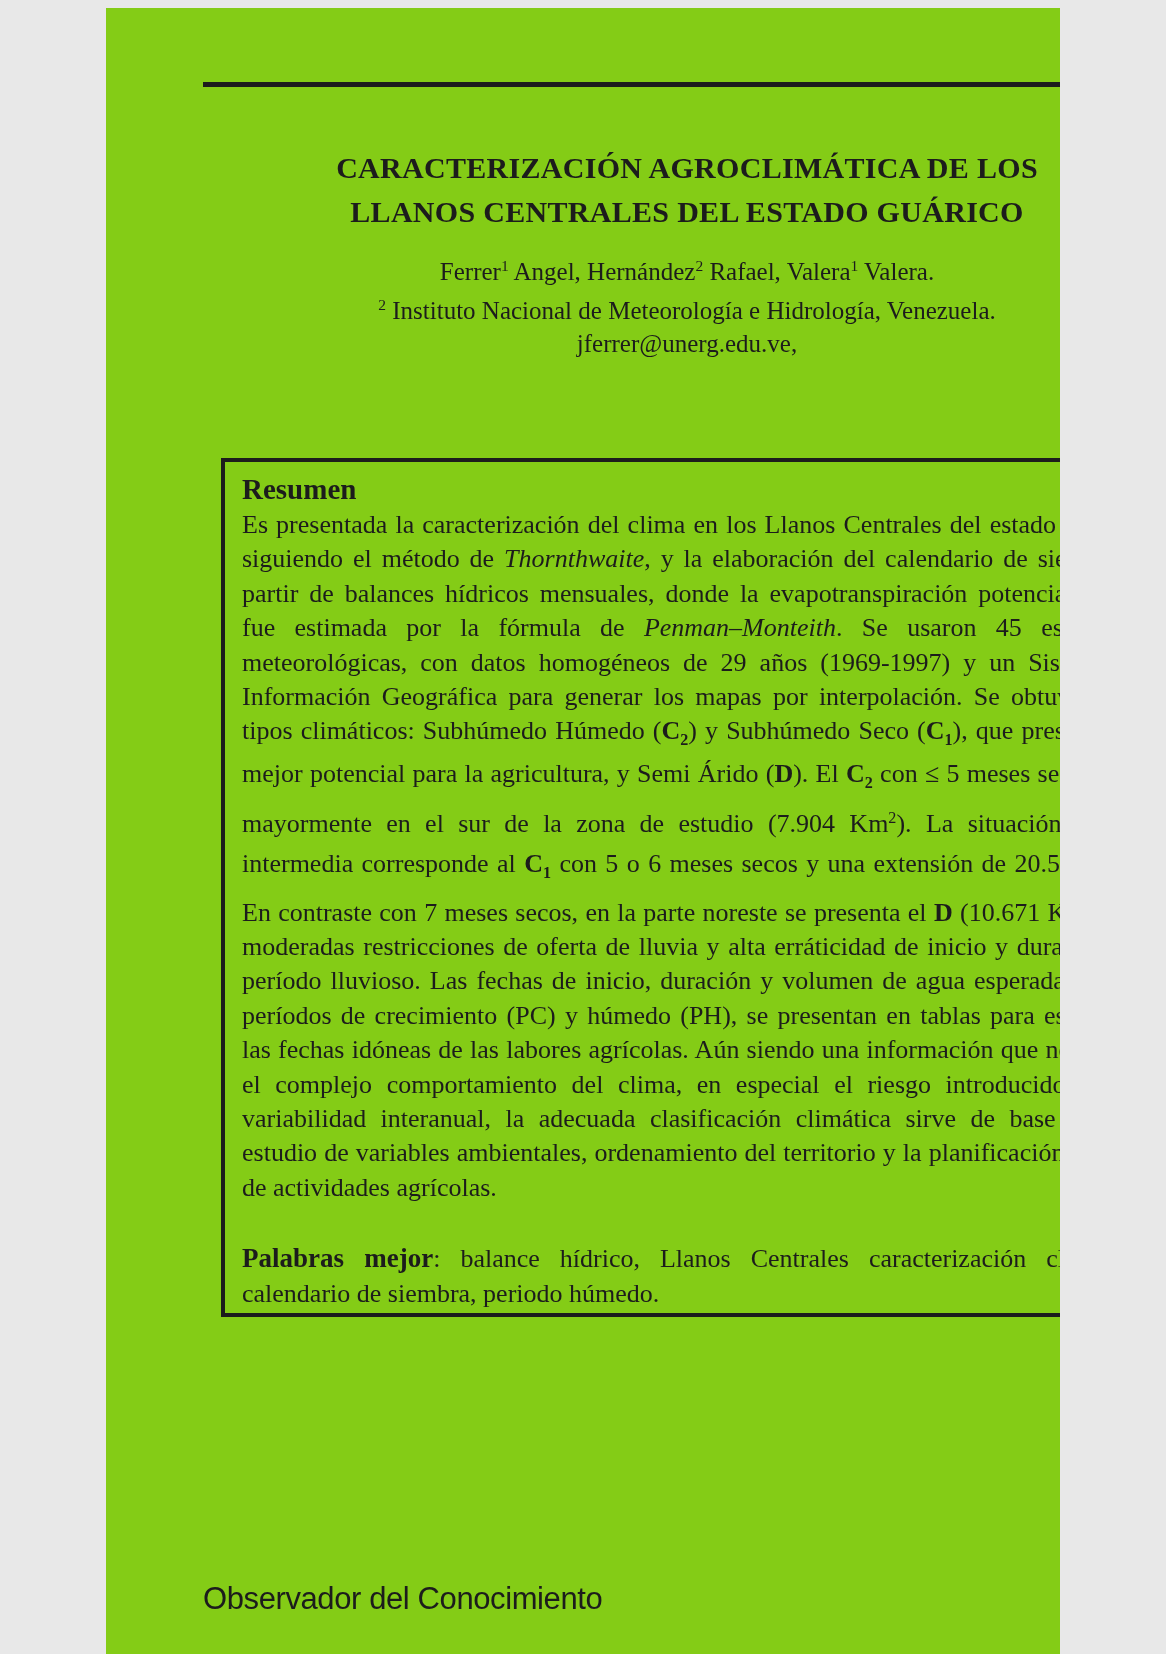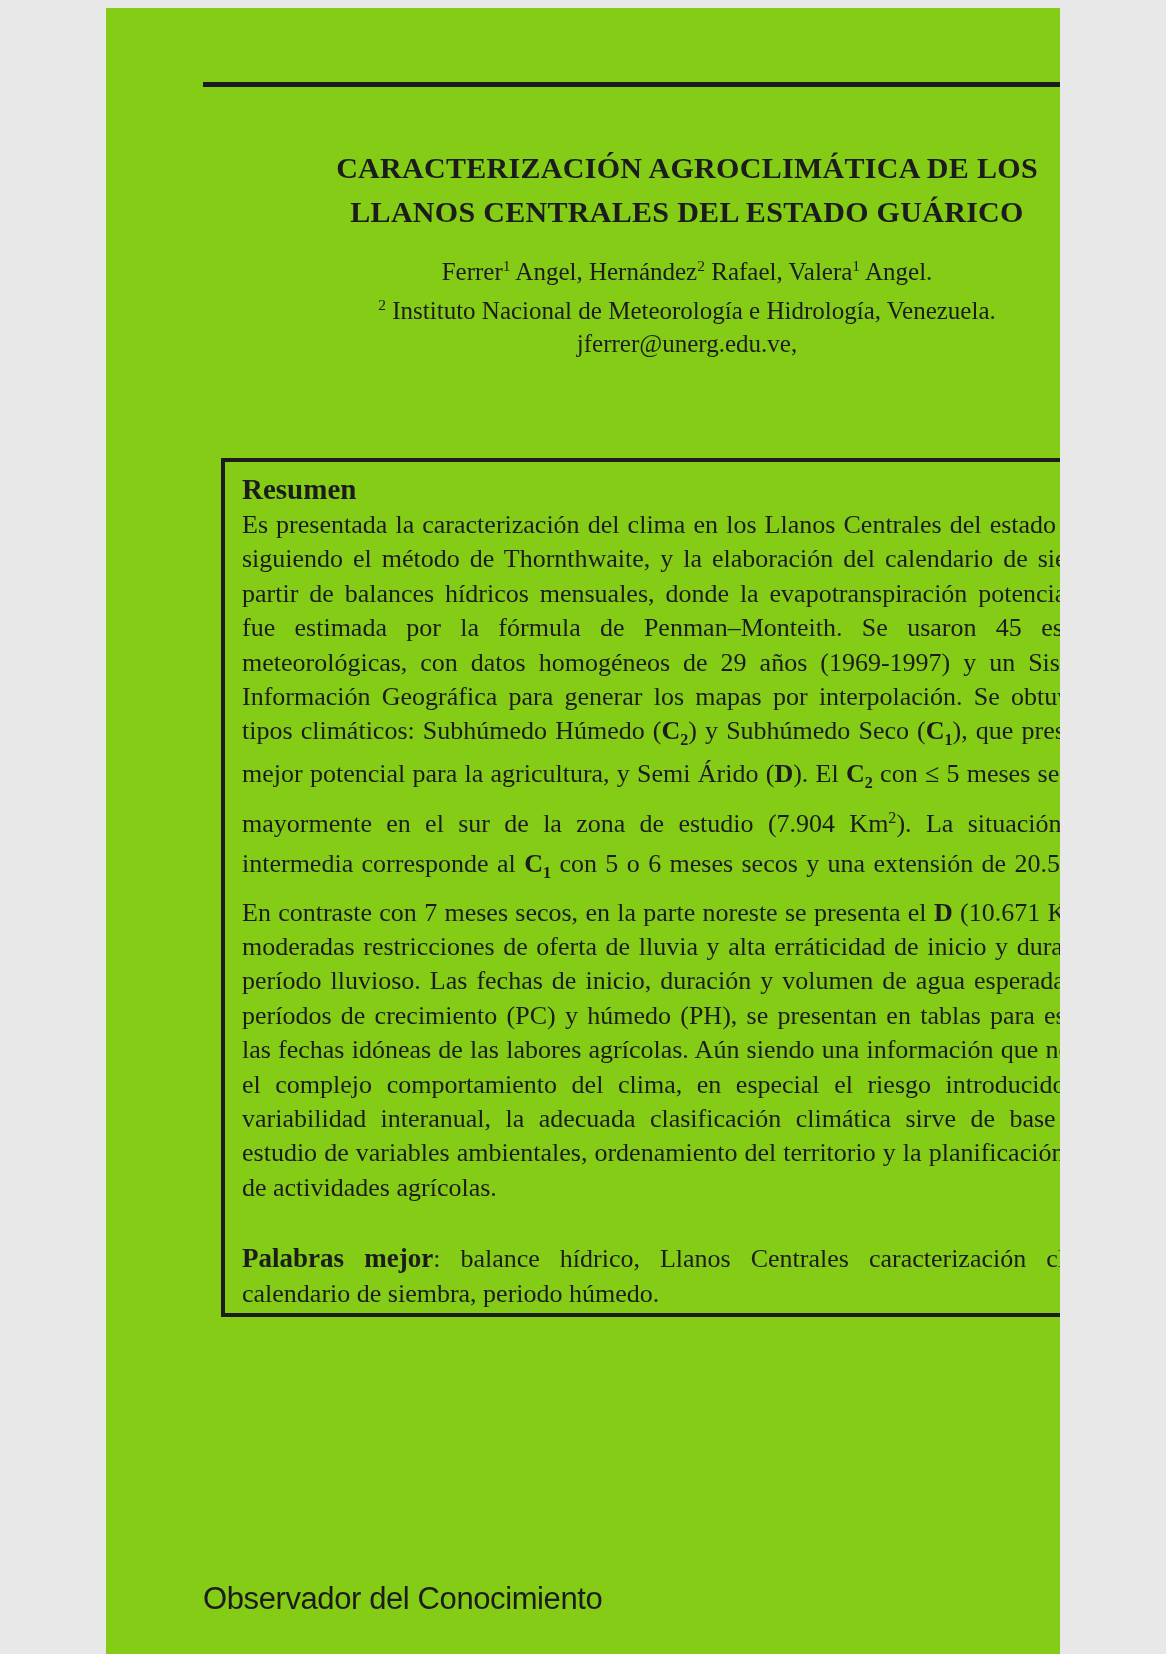--- a/index.html
+++ b/index.html
@@ -87,38 +87,38 @@
   }
   .pagenum {
     position: absolute;
     right: 0;
     top: 0;
     font-family: "Liberation Serif", serif;
     font-size: 38px;
   }
   
   .seg.b  { font-weight: bold; }
-  .seg.i  { }
+  .seg.i  { font-style: italic; }
   .seg.sub { font-size: 62%; vertical-align: -0.35em; }
   .seg.sup { font-size: 62%; vertical-align: 0.55em; }
 </style>
 </head>
 <body>
 
 <div class="page">
 
   <div class="top-rule"></div>
 
   <h1 class="title">
     <span>CARACTERIZACIÓN AGROCLIMÁTICA DE LOS</span><br>
     <span>LLANOS CENTRALES DEL ESTADO GUÁRICO</span>
   </h1>
 
   <div class="authors">
-    <p><span class="seg">Ferrer</span><span class="seg sup">1</span><span class="seg"> Angel, Hernández</span><span class="seg sup">2</span><span class="seg"> Rafael, Valera</span><span class="seg sup">1</span><span class="seg"> Angel.</span></p>
+    <p><span class="seg">Ferrer</span><span class="seg sup">1</span><span class="seg"> Angel, Hernández</span><span class="seg sup">2</span><span class="seg"> Rafael, Valera</span><span class="seg sup">1</span><span class="seg"> Valera.</span></p>
     <p><span class="seg sup">2</span><span class="seg"> Instituto Nacional de Meteorología e Hidrología, Venezuela.</span></p>
     <p>jferrer@unerg.edu.ve,</p>
   </div>
 
   <div class="abstract-box">
     <h2 class="abstract-heading">Resumen</h2>
     <p class="abstract-body"><span class="seg">Es presentada la caracterización del clima en los Llanos Centrales del estado Guárico siguiendo el método de </span><span class="seg i">Thornthwaite</span><span class="seg">, y la elaboración del calendario de siembra, a partir de balances hídricos mensuales, donde la evapotranspiración potencial (ETP) fue estimada por la fórmula de </span><span class="seg i">Penman–Monteith</span><span class="seg">. Se usaron 45 estaciones meteorológicas, con datos homogéneos de 29 años (1969-1997) y un Sistema de Información Geográfica para generar los mapas por interpolación. Se obtuvieron 3 tipos climáticos: Subhúmedo Húmedo (</span><span class="seg b">C</span><span class="seg b sub">2</span><span class="seg">) y Subhúmedo Seco (</span><span class="seg b">C</span><span class="seg b sub">1</span><span class="seg">), que presentan el mejor potencial para la agricultura, y Semi Árido (</span><span class="seg b">D</span><span class="seg">). El </span><span class="seg b">C</span><span class="seg b sub">2</span><span class="seg"> con ≤ 5 meses secos, esta mayormente en el sur de la zona de estudio (7.904 Km</span><span class="seg sup">2</span><span class="seg">). La situación hídrica intermedia corresponde al </span><span class="seg b">C</span><span class="seg b sub">1</span><span class="seg"> con 5 o 6 meses secos y una extensión de 20.503 Km</span><span class="seg sup">2</span><span class="seg">. En contraste con 7 meses secos, en la parte noreste se presenta el </span><span class="seg b">D</span><span class="seg"> (10.671 Km</span><span class="seg sup">2</span><span class="seg">) con moderadas restricciones de oferta de lluvia y alta erráticidad de inicio y duración del período lluvioso. Las fechas de inicio, duración y volumen de agua esperadas en los períodos de crecimiento (PC) y húmedo (PH), se presentan en tablas para establecer las fechas idóneas de las labores agrícolas. Aún siendo una información que no detalla el complejo comportamiento del clima, en especial el riesgo introducido por la variabilidad interanual, la adecuada clasificación climática sirve de base para el estudio de variables ambientales, ordenamiento del territorio y la planificación general de actividades agrícolas.</span></p>
     <p class="keywords"><span class="kw-label">Palabras mejor</span><span>: balance hídrico, Llanos Centrales caracterización climática, calendario de siembra, periodo húmedo.</span></p>
   </div>
 

